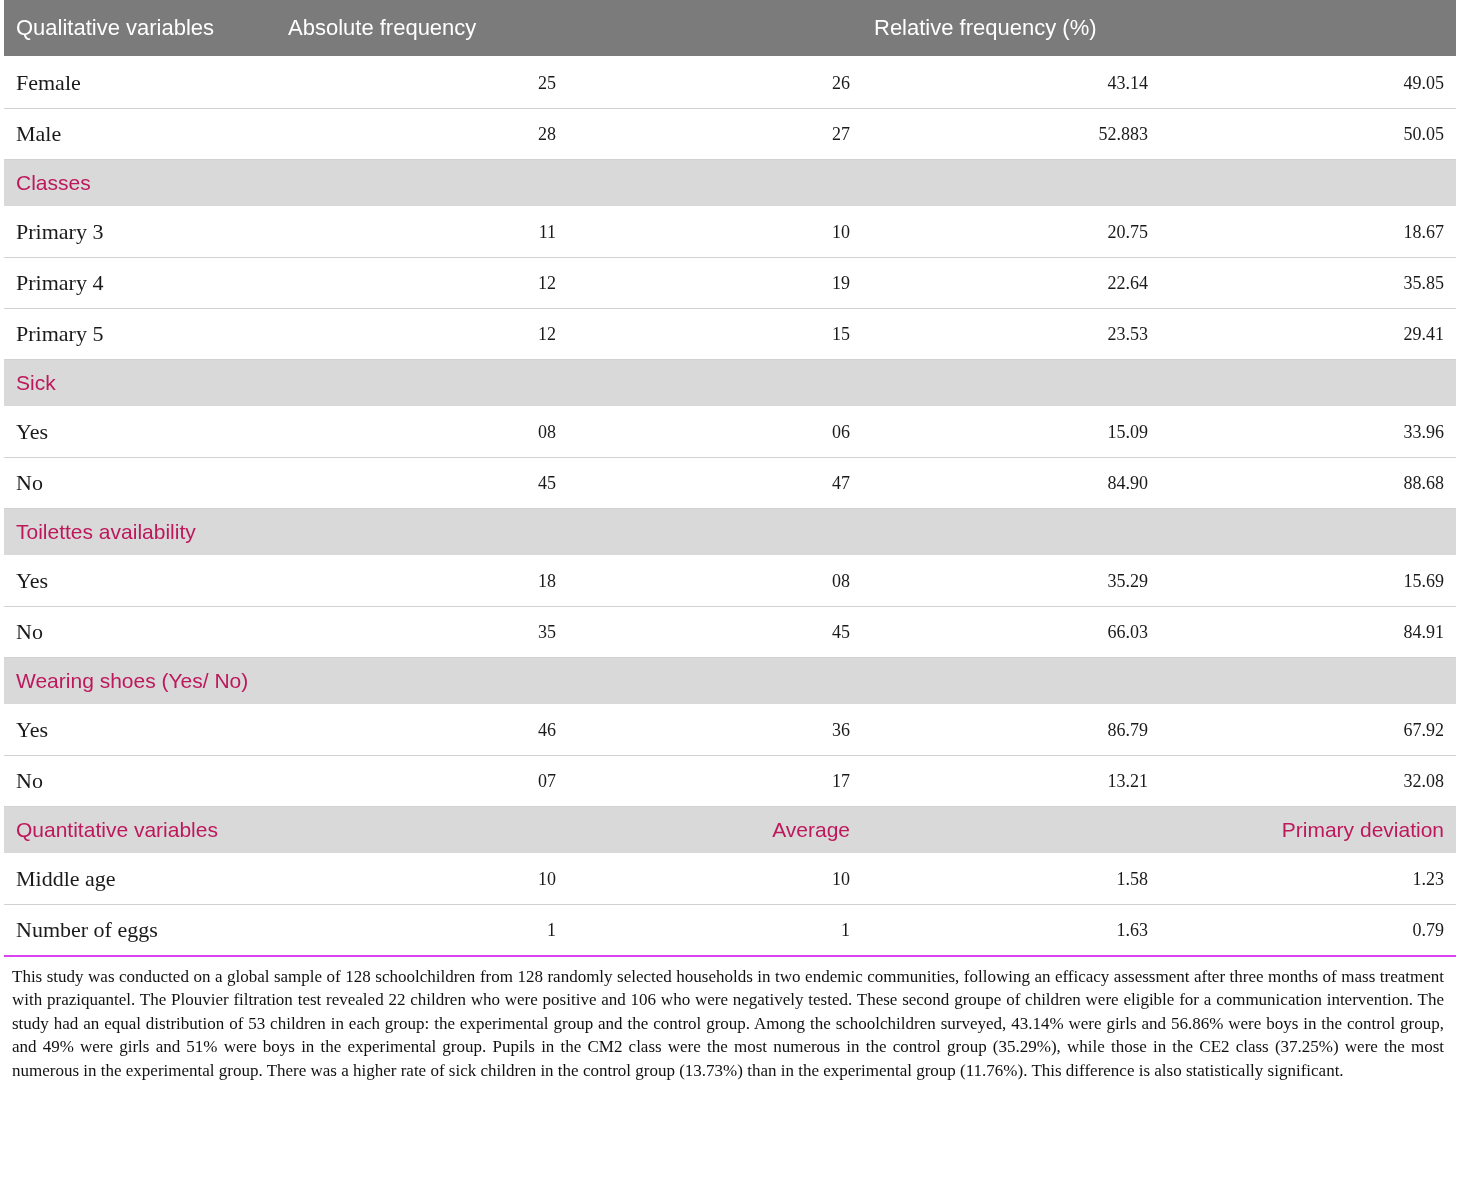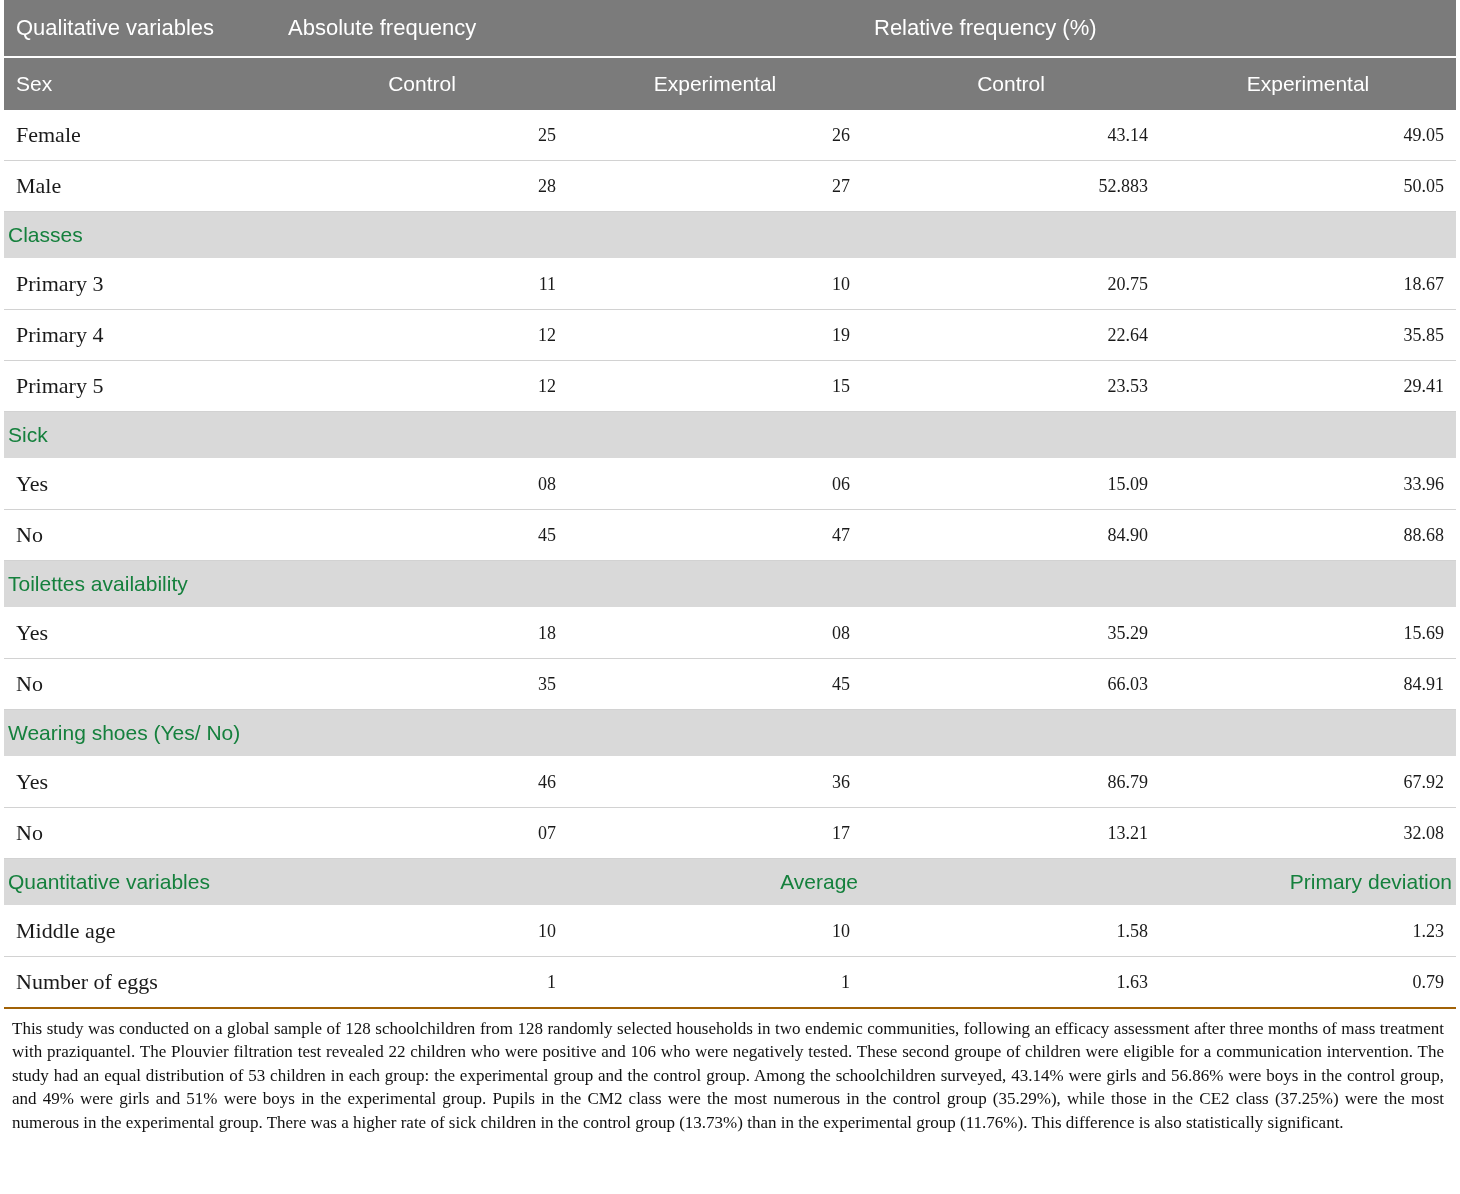--- a/index.html
+++ b/index.html
@@ -44,23 +44,23 @@
     height: 2px;
     background: #ffffff;
   }
   .hdr-row.second td {
     font-size: 21px;
     padding: 8px 12px;
   }
 
   .section-row td {
     background: #d9d9d9;
-    color: #15803d;
+    color: #be185d;
     font-size: 21px;
-    padding: 11px 4px;
+    padding: 11px 12px;
     text-align: left;
     border-bottom: 1px solid #ffffff;
   }
   .section-row.quant td {
     font-size: 21px;
   }
   .section-row.quant td.center {
     text-align: right;
   }
 
@@ -74,21 +74,21 @@
     text-align: left;
     font-family: Liberation Serif, serif;
     font-size: 22px;
   }
   .data-row td.num {
     text-align: right;
     font-family: "Liberation Serif", serif;
     font-size: 18px;
   }
   .data-row.last td {
-    border-bottom: 2px solid #a16207;
+    border-bottom: 2px solid #d946ef;
     margin-top: 46px;
   }
 
   .caption {
     font-family: "Liberation Serif", serif;
     font-size: 17px;
     line-height: 1.38;
     color: #111111;
     text-align: justify;
     padding: 8px 6px 10px 8px;
@@ -113,27 +113,20 @@
       <tr class="hdr-row">
         <td class="left">Qualitative variables</td>
         <td class="left" colspan="2">Absolute frequency</td>
         <td class="left" colspan="2">Relative frequency (%)</td>
       </tr>
       <tr>
         <td colspan="5" style="padding:0;border:none;">
           <div class="hdr-sep"></div>
         </td>
       </tr>
-      <tr class="hdr-row second">
-        <td class="left">Sex</td>
-        <td class="center">Control</td>
-        <td class="center">Experimental</td>
-        <td class="center">Control</td>
-        <td class="center">Experimental</td>
-      </tr>
 
       <tr class="data-row">
         <td class="label">Female</td>
         <td class="num">25</td>
         <td class="num">26</td>
         <td class="num">43.14</td>
         <td class="num">49.05</td>
       </tr>
       <tr class="data-row">
         <td class="label">Male</td>

